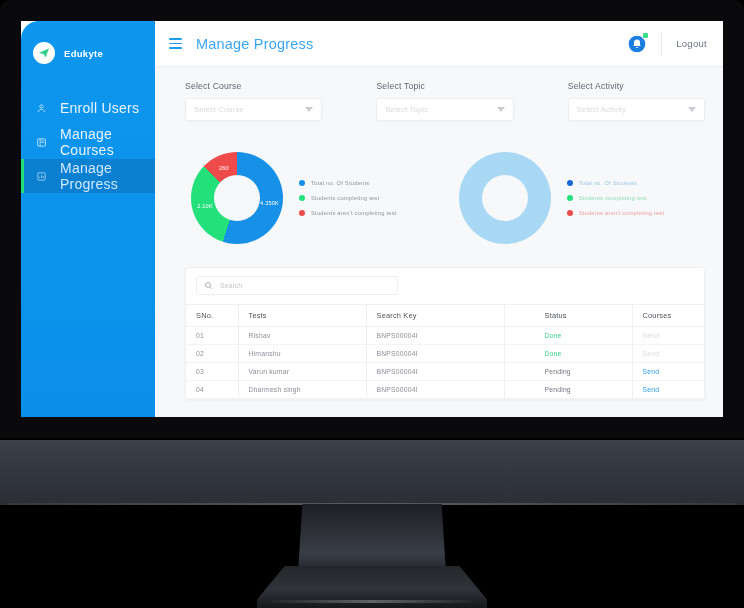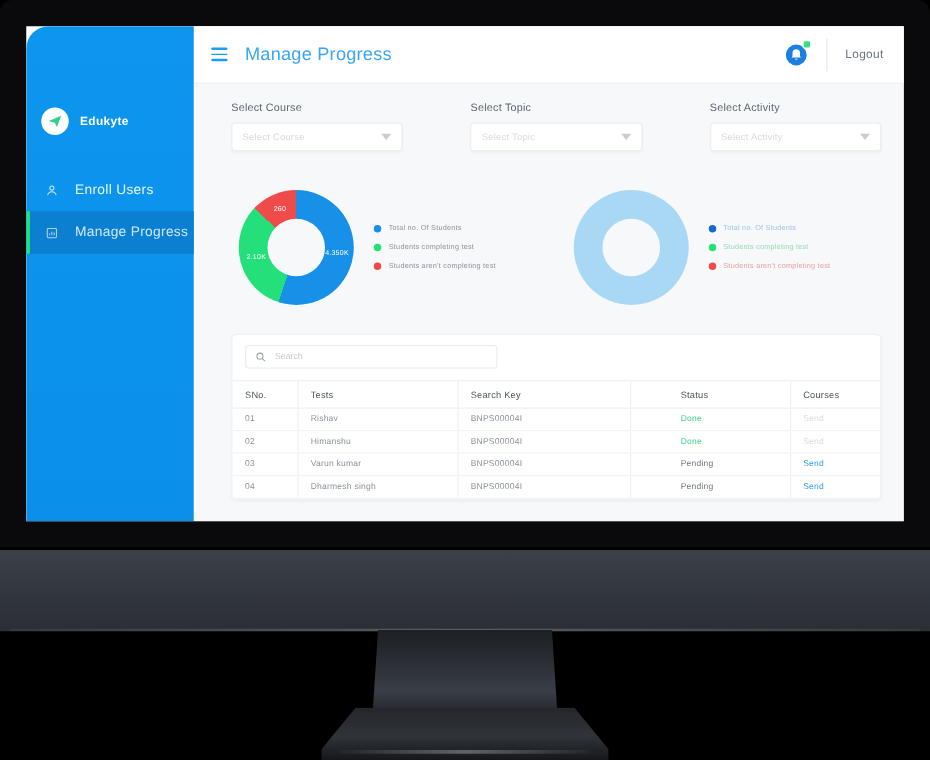--- a/index.html
+++ b/index.html
@@ -49,32 +49,32 @@
     background: #ffffff; overflow: hidden; display: flex;
   }
 
   
   .sidebar {
     width: 134px; flex: 0 0 134px; height: 100%;
     background: linear-gradient(180deg,#0d96ed 0%,#0a90ea 100%);
     border-top-left-radius: 18px;
     position: relative;
   }
-  .brand { display: flex; align-items: center; gap: 9px; padding: 16px 0 0 12px; height: 48px; margin-top: 44px; }
+  .brand { display: flex; align-items: center; gap: 9px; padding: 16px 0 0 12px; height: 48px; }
   .brand-mark {
     width: 22px; height: 22px; border-radius: 50%; background: #fff;
     display: flex; align-items: center; justify-content: center; flex: 0 0 22px;
   }
   .brand-name { color: #fff; font-size: 9.5px; font-weight: 700; letter-spacing: .3px; }
 
   .nav { margin-top: 22px; }
   .nav-item {
     display: flex; align-items: center; gap: 13px;
     height: 34px; padding-left: 14px; position: relative;
-    color: #e8f5ff; font-size: 11px; letter-spacing: .25px;
+    color: #e8f5ff; font-size: 14px; letter-spacing: .25px;
   }
   .nav-item .ic { width: 12px; height: 12px; flex: 0 0 12px; display:flex; align-items:center; justify-content:center; opacity:.92; }
   .nav-item.active { background: #0b7fd0; color: #cfe9ff; }
   .nav-item.active:before {
     content: ""; position: absolute; left: 0; top: 0; bottom: 0; width: 3px; background: #23e07a;
   }
 
   
   .main { flex: 1; height: 100%; background: #f7f8fa; display: flex; flex-direction: column; min-width: 0; }
 
@@ -183,20 +183,29 @@
 
       <nav class="nav">
         <div class="nav-item">
           <span class="ic">
             <svg width="11" height="11" viewBox="0 0 24 24" fill="none" stroke="#dff0ff" stroke-width="1.8">
                 <circle cx="12" cy="7.5" r="3.6"></circle>
                 <path d="M4.5 20c1.2-4 4-6 7.5-6s6.3 2 7.5 6"></path>
               </svg>
           </span>
           <span>Enroll Users</span>
+        </div>
+        <div class="nav-item">
+          <span class="ic">
+            <svg width="11" height="11" viewBox="0 0 24 24" fill="none" stroke="#dff0ff" stroke-width="1.8">
+                <rect x="3.5" y="4" width="17" height="16" rx="1.5"></rect>
+                <path d="M9 4v16M12 8.5h5M12 12h5"></path>
+              </svg>
+          </span>
+          <span>Manage Courses</span>
         </div>
         <div class="nav-item active">
           <span class="ic">
             <svg width="11" height="11" viewBox="0 0 24 24" fill="none" stroke="#bcdcf7" stroke-width="1.8">
                 <rect x="4" y="4" width="16" height="16" rx="1.6"></rect>
                 <path d="M8 15.5v-3M12 15.5v-6M16 15.5v-4.5"></path>
               </svg>
           </span>
           <span>Manage Progress</span>
         </div>

